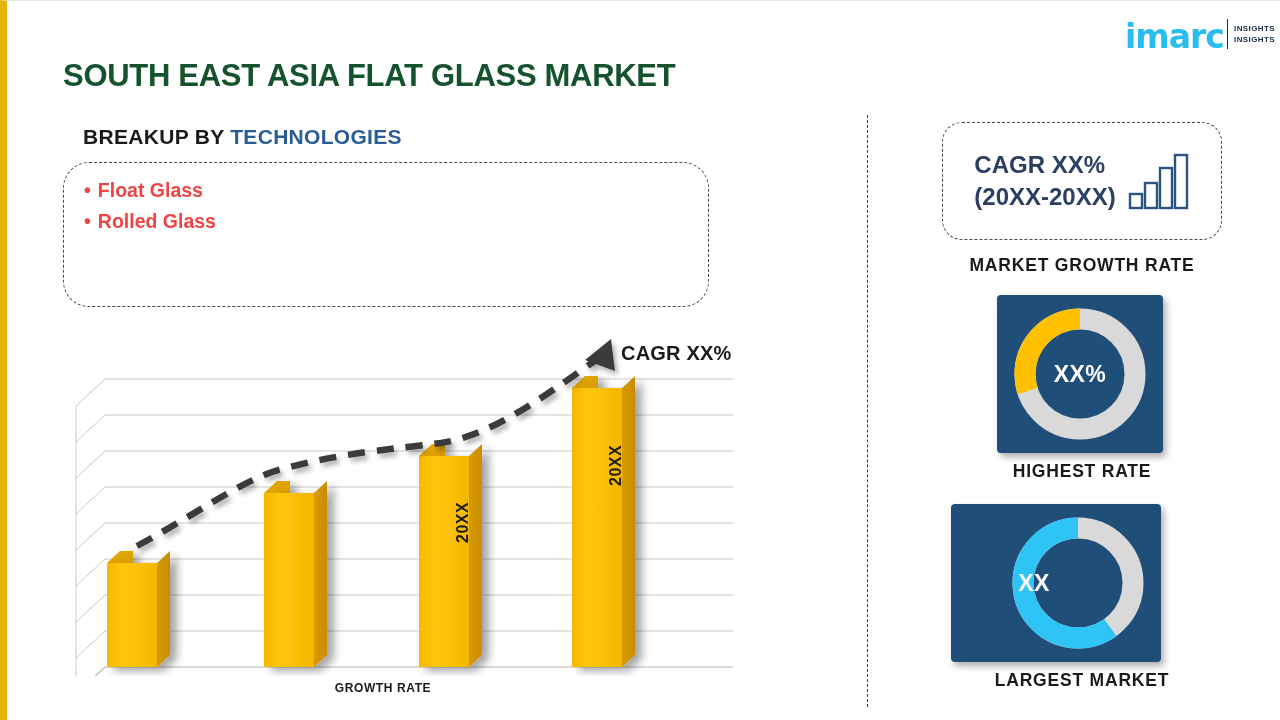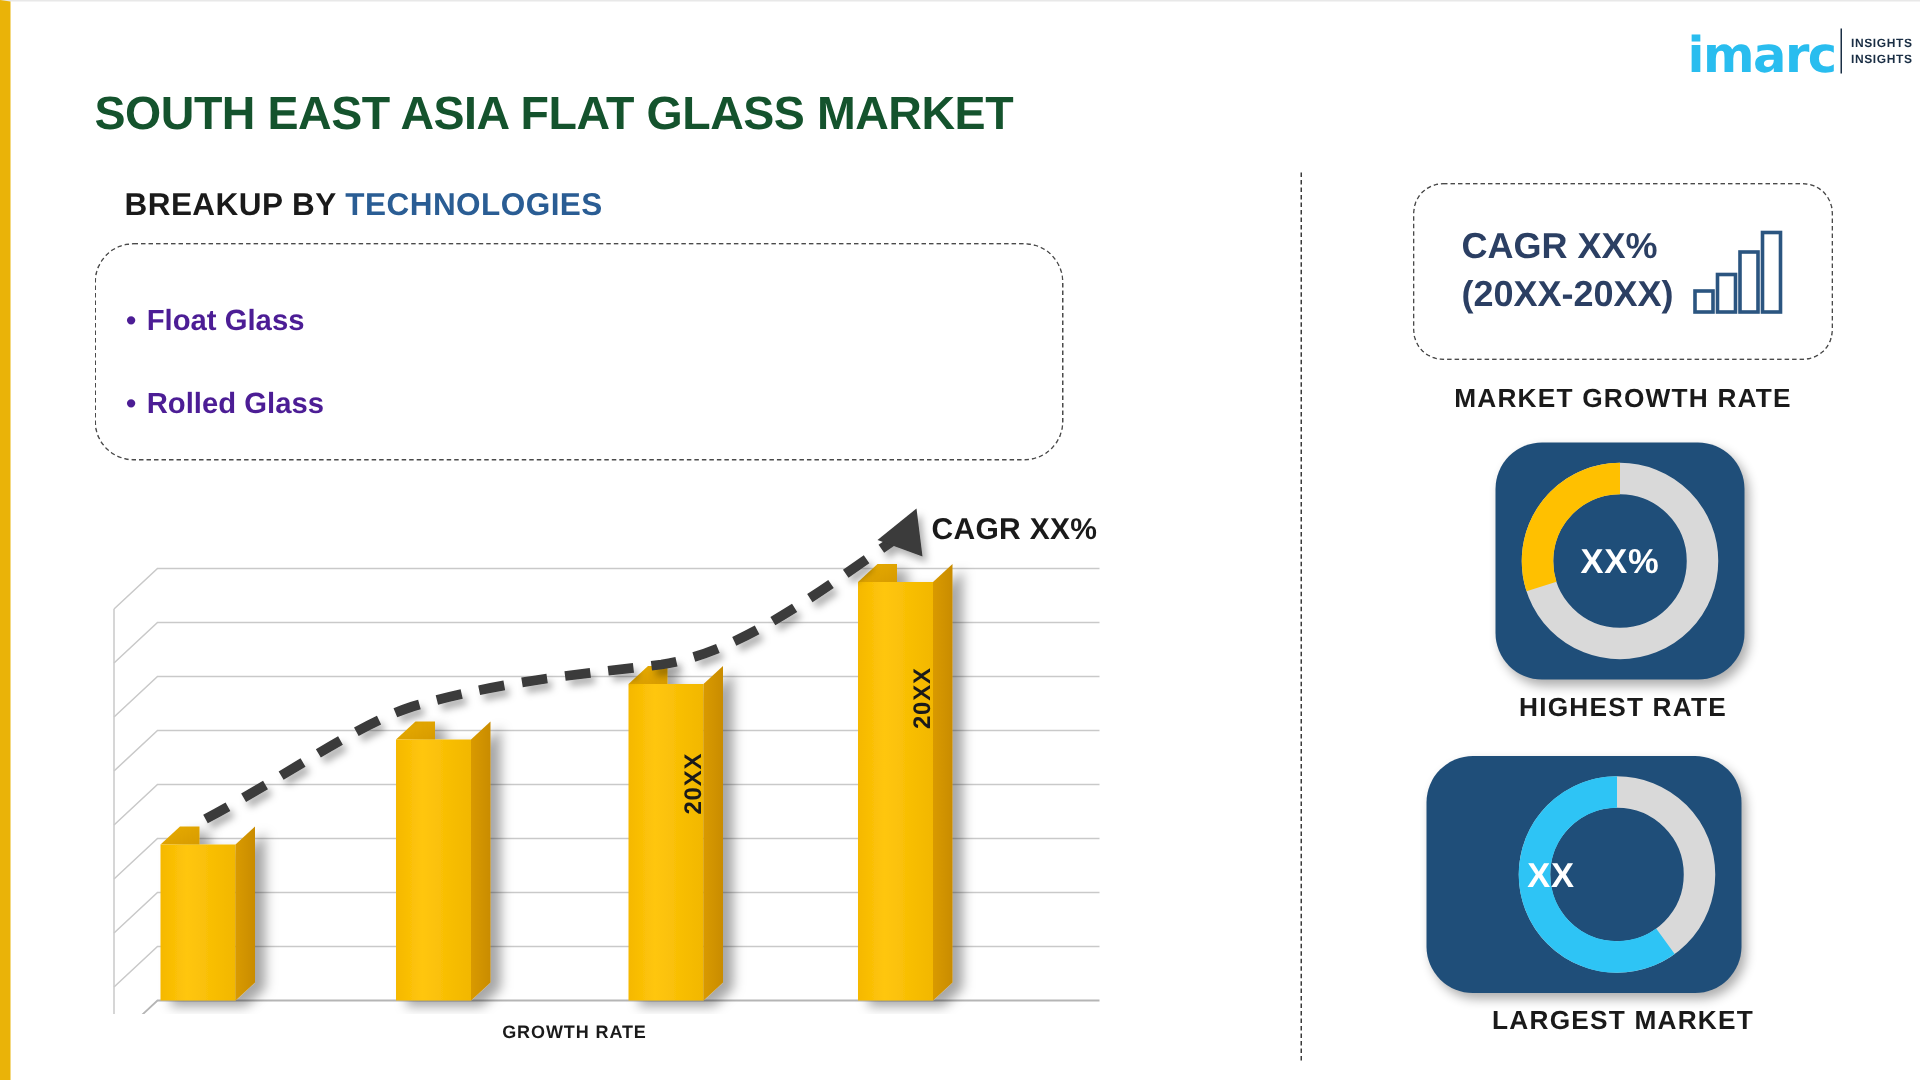--- a/index.html
+++ b/index.html
@@ -95,24 +95,23 @@
     position: absolute;
     left: 20px;
     top: 12px;
     margin: 0;
     padding: 0;
     list-style: none;
   }
   #segment-list li {
     font-size: 19.5px;
     font-weight: bold;
-    color: #4c1d95;
+    color: #ef4444;
     line-height: 30.5px;
     white-space: nowrap;
-    margin-top: 24px;
   }
   #segment-list li::before {
     content: "\2022";
     margin-right: 7px;
   }
 
   
   #chart {
     position: absolute;
     left: 56px;
@@ -198,21 +197,21 @@
     white-space: nowrap;
   }
   #caption-growth { left: 925px; top: 254px; }
   #caption-cagr   { left: 925px; top: 460px; }
   #caption-market { left: 925px; top: 669px; }
 
   .stat-card {
     position: absolute;
     width: 166px;
     height: 158px;
-    border-radius: 31px;
+    border-radius: 4px;
     background: #1f4e79;
     box-shadow: 3px 4px 7px rgba(0,0,0,0.32);
   }
   #card-cagr   { left: 990px; top: 294px; }
   #card-market { left: 944px; top: 503px; padding-left: 44px; }
   .stat-card svg { display: block; }
   .donut-value {
     position: absolute;
     left: 0;
     top: 0;

